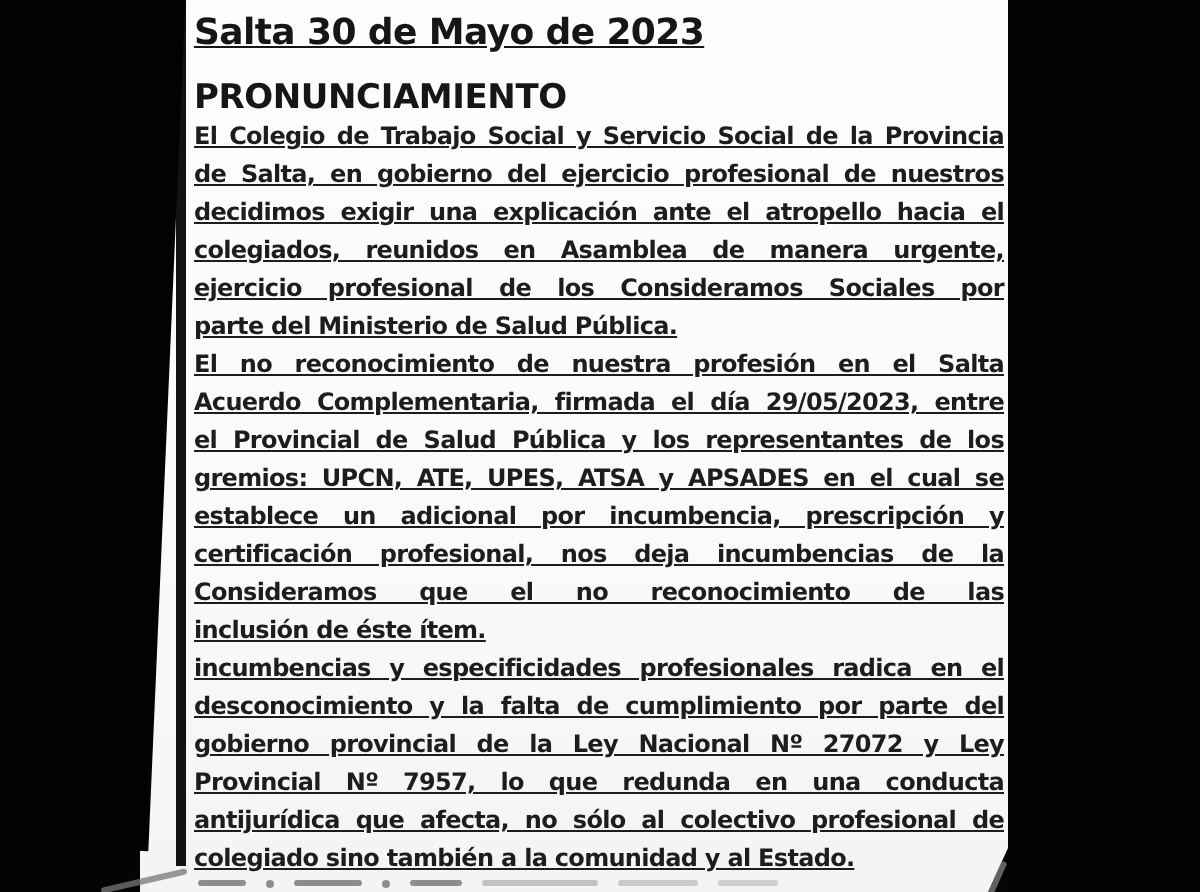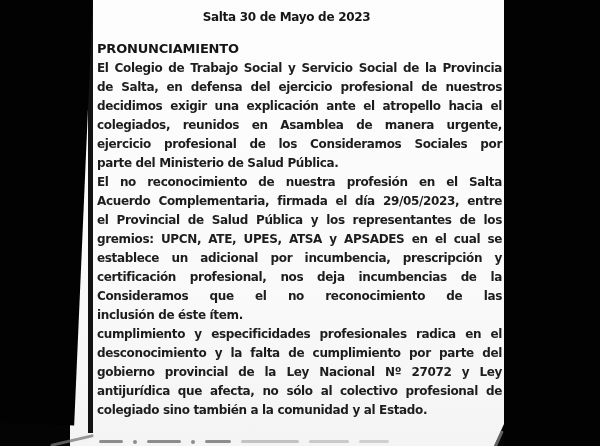--- a/index.html
+++ b/index.html
@@ -40,35 +40,36 @@
     position:absolute; left:50px; top:439px; width:44px; height:3px;
     background:#777; transform:rotate(-13deg); opacity:.75; border-radius:2px;
   }
   
   .content {
     position:absolute; left:27px; top:0; width:405px; height:446px;
     color:#1d1d1d;
   }
   .date {
     position:absolute; top:6px; left:0; right:0;
-    text-align:center; padding-right:26px; box-sizing:border-box;
-    font-size:12px; font-weight:bold; letter-spacing:-0.3px; line-height:22px;
+    text-align:left; padding-right:26px; box-sizing:border-box;
+    font-size:18px; font-weight:bold; letter-spacing:-0.3px; line-height:22px;
     color:#161616;
+    text-decoration:underline;
   }
   .heading {
     position:absolute; top:41px; left:0;
-    font-size:13px; font-weight:bold; letter-spacing:-0.2px; line-height:16px;
+    font-size:17px; font-weight:bold; letter-spacing:-0.2px; line-height:16px;
     color:#161616;
   }
   .body-text { position:absolute; top:59px; left:0; right:0; }
   .line {
     height:19px; line-height:19px;
     font-size:12px; font-weight:bold; letter-spacing:-0.35px;
     text-align:justify; text-align-last:justify;
-    white-space:nowrap; overflow:visible;
+    white-space:nowrap; overflow:visible;text-decoration:underline;
   }
   .line.last { text-align-last:left; }
   
   .cutoff { position:absolute; top:440px; left:2px; height:5px; overflow:hidden; white-space:nowrap; }
   .cutoff span {
     display:inline-block; height:3px; border-radius:2px; background:#8d8d8d;
     vertical-align:top; margin-right:10px;
   }
   .cutoff .m1 { width:24px; }
   .cutoff .m2 { width:4px; height:4px; }
@@ -87,36 +88,37 @@
   <div class="paper">
     <div class="edge-line"></div>
 
     <div class="content">
       <div class="date">Salta 30 de Mayo de 2023</div>
 
       <div class="heading">PRONUNCIAMIENTO</div>
 
       <div class="body-text" id="body-lines">
           <div class="line">El Colegio de Trabajo Social y Servicio Social de la Provincia</div>
-          <div class="line">de Salta, en defensa del ejercicio profesional de nuestros</div>
+          <div class="line">de Salta, en gobierno del ejercicio profesional de nuestros</div>
           <div class="line">decidimos exigir una explicación ante el atropello hacia el</div>
           <div class="line">colegiados, reunidos en Asamblea de manera urgente,</div>
           <div class="line">ejercicio profesional de los Consideramos Sociales por</div>
           <div class="line last">parte del Ministerio de Salud Pública.</div>
           <div class="line">El no reconocimiento de nuestra profesión en el Salta</div>
           <div class="line">Acuerdo Complementaria, firmada el día 29/05/2023, entre</div>
           <div class="line">el Provincial de Salud Pública y los representantes de los</div>
           <div class="line">gremios: UPCN, ATE, UPES, ATSA y APSADES en el cual se</div>
           <div class="line">establece un adicional por incumbencia, prescripción y</div>
           <div class="line">certificación profesional, nos deja incumbencias de la</div>
           <div class="line">Consideramos que el no reconocimiento de las</div>
           <div class="line last">inclusión de éste ítem.</div>
-          <div class="line">cumplimiento y especificidades profesionales radica en el</div>
+          <div class="line">incumbencias y especificidades profesionales radica en el</div>
           <div class="line">desconocimiento y la falta de cumplimiento por parte del</div>
           <div class="line">gobierno provincial de la Ley Nacional Nº 27072 y Ley</div>
+          <div class="line">Provincial Nº 7957, lo que redunda en una conducta</div>
           <div class="line">antijurídica que afecta, no sólo al colectivo profesional de</div>
           <div class="line last">colegiado sino también a la comunidad y al Estado.</div>
         </div>
 
       <div class="cutoff">
         <span class="m1"></span><span class="m2"></span><span class="m3"></span><span class="m4"></span><span class="m5"></span><span class="m6"></span><span class="m7"></span><span class="m8"></span>
       </div>
     </div>
   </div>
 

